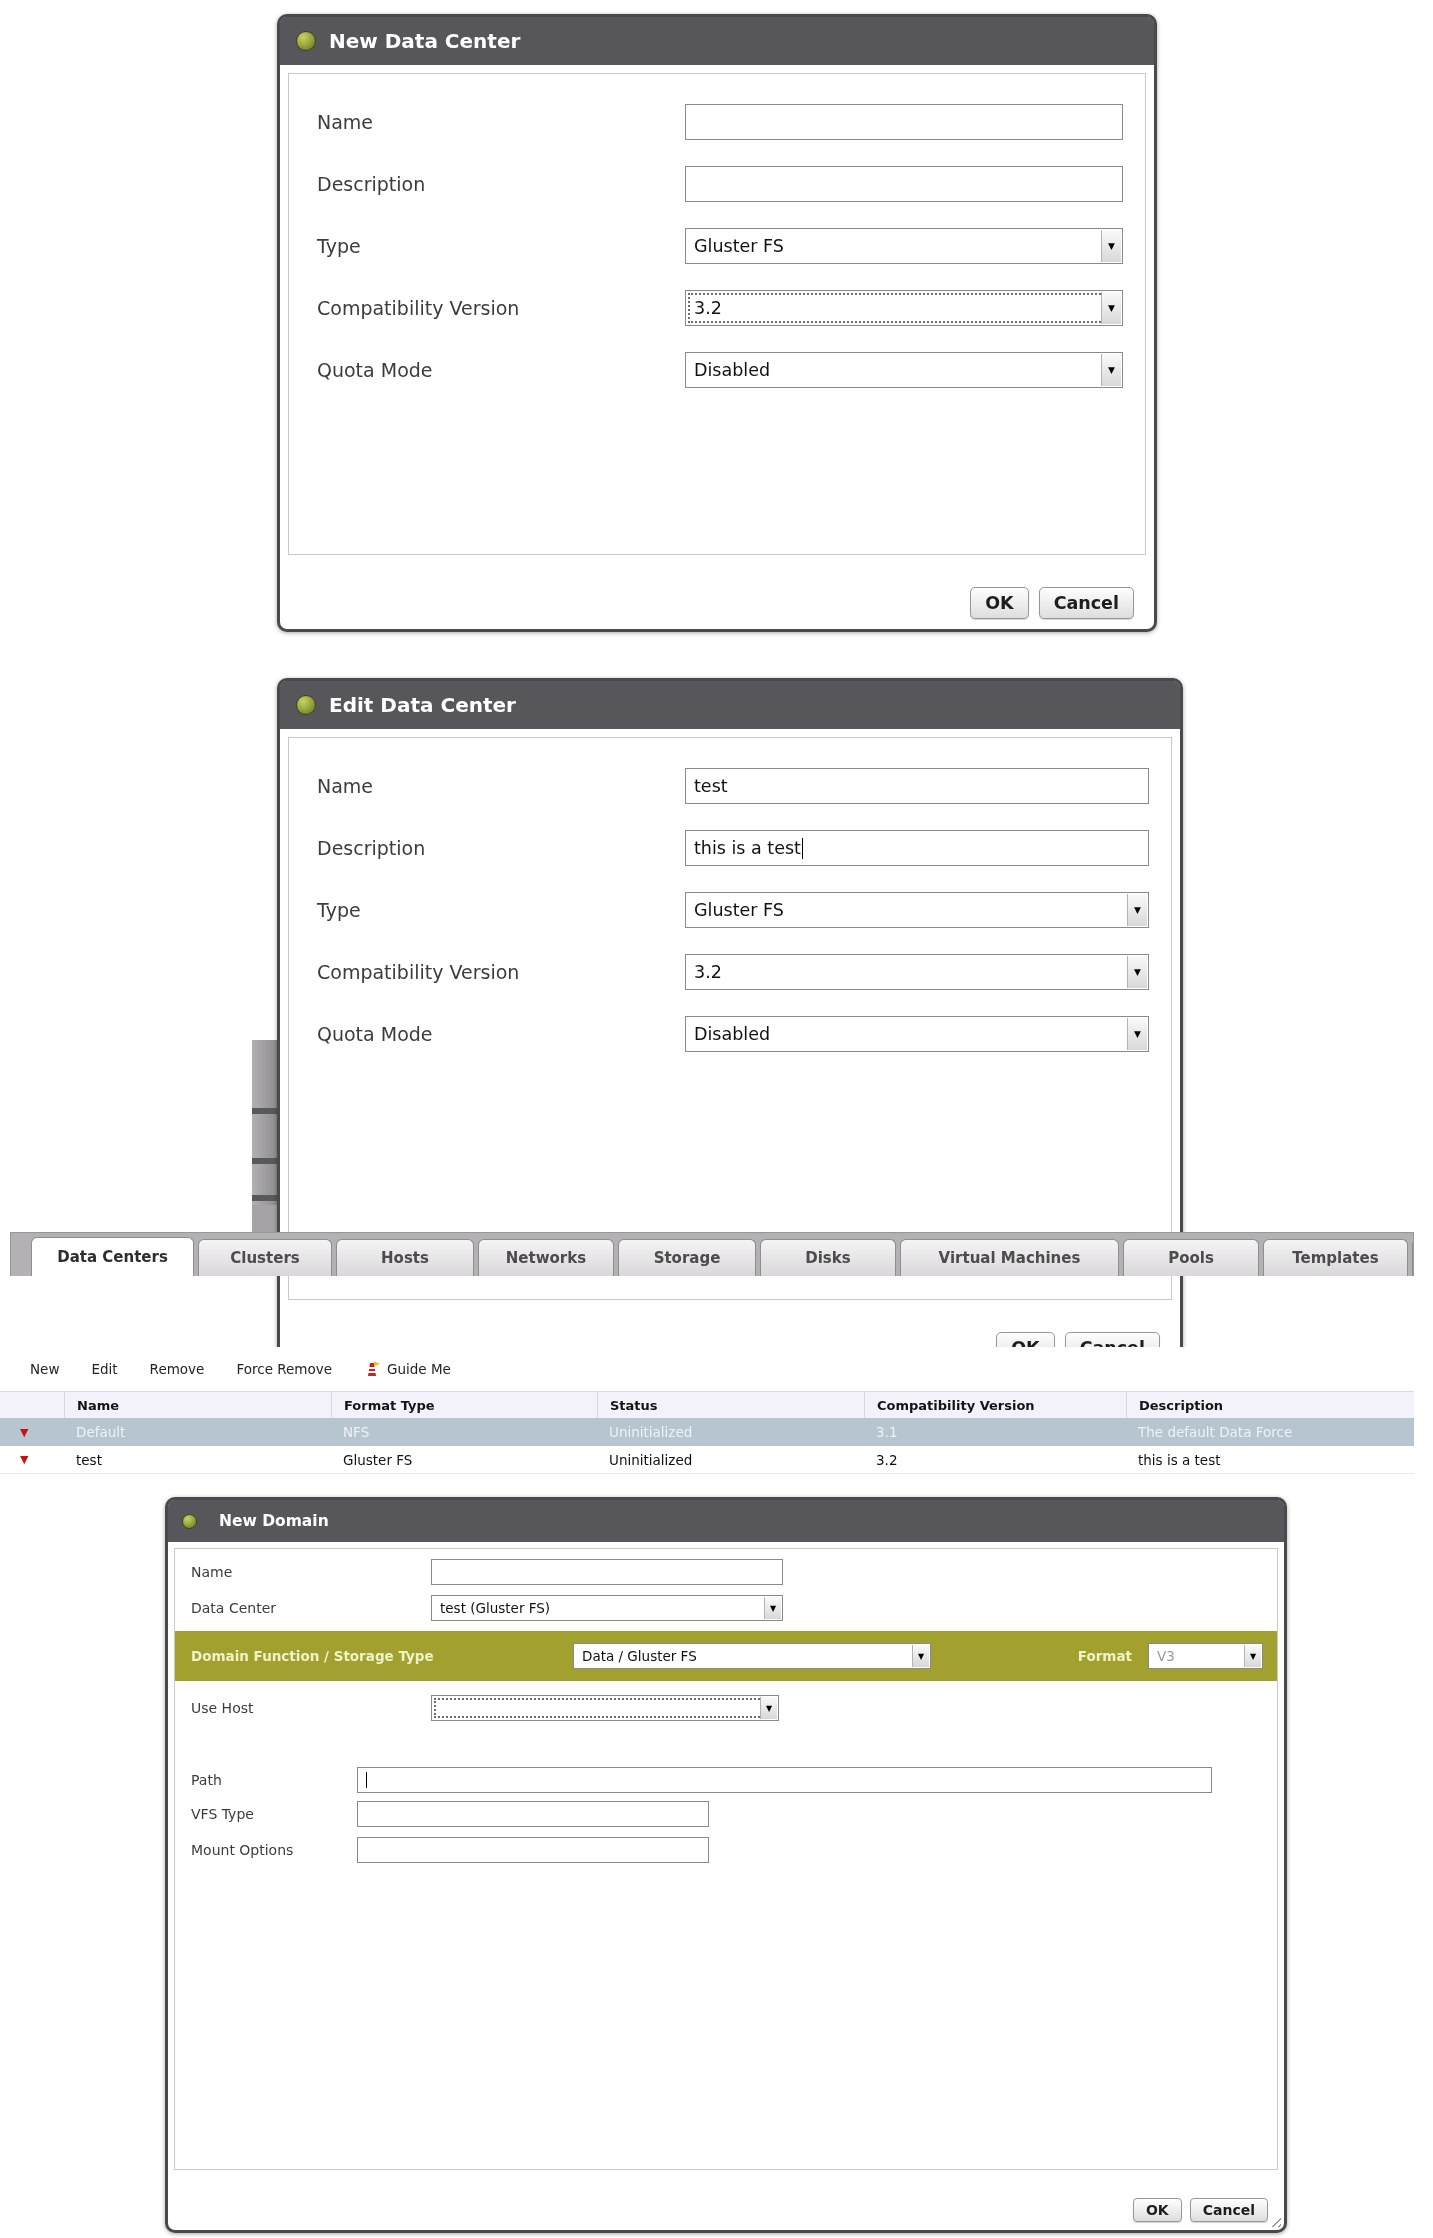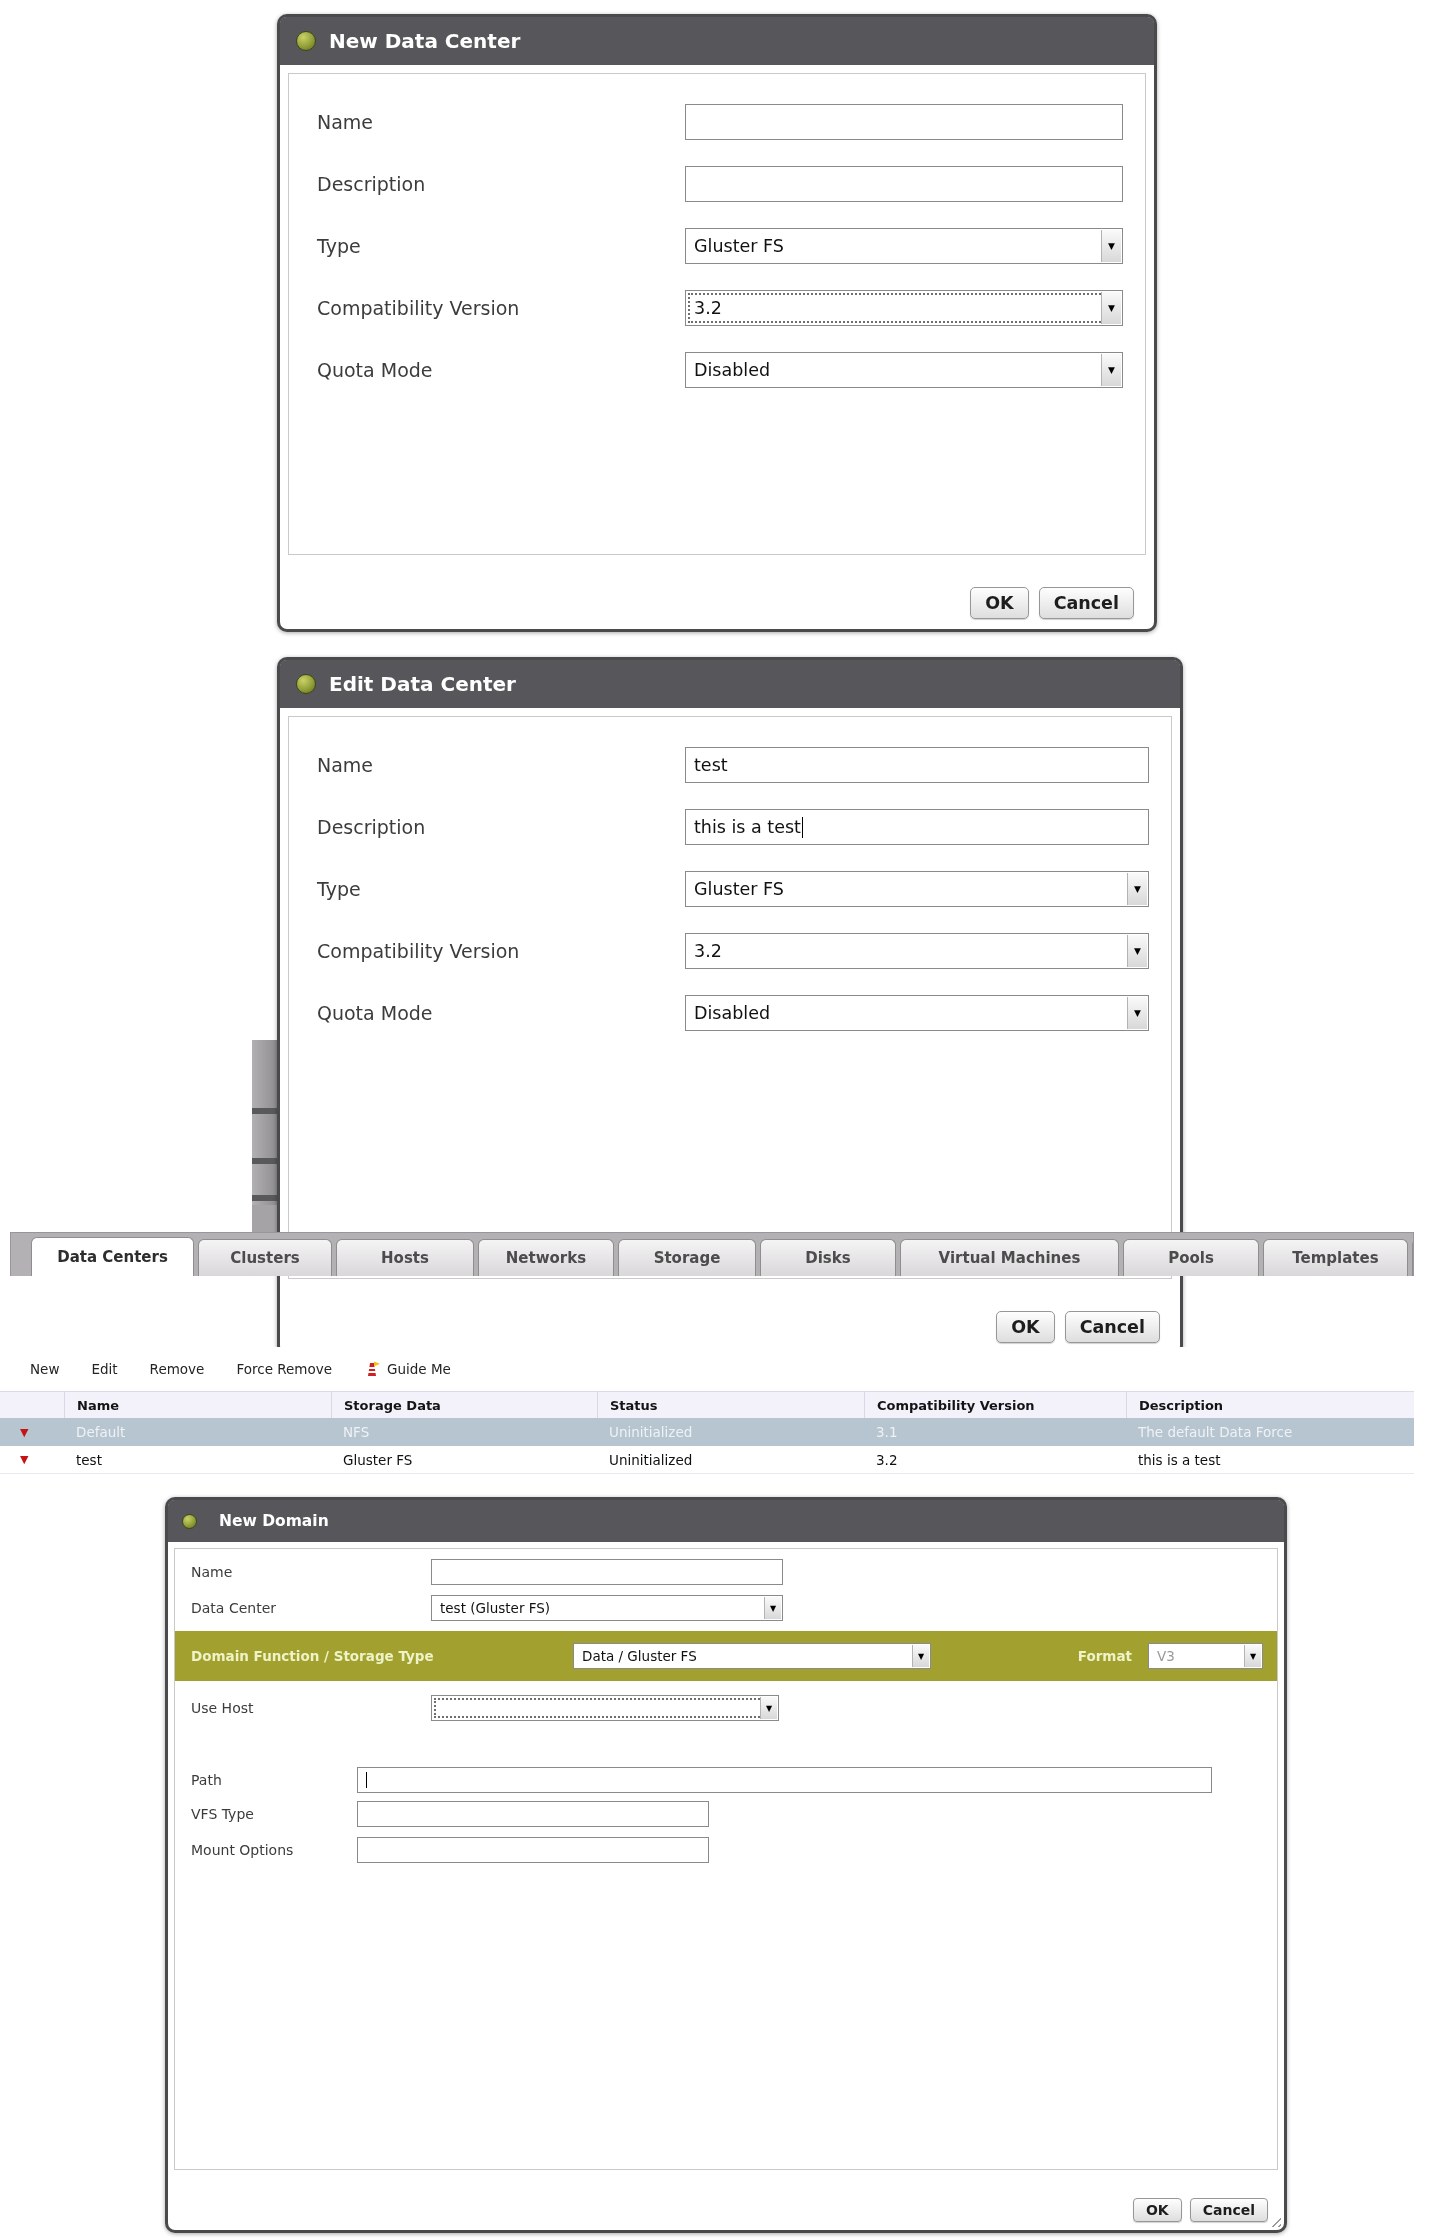--- a/index.html
+++ b/index.html
@@ -149,21 +149,21 @@
     <button class="btn">Cancel</button>
   </div>
 </div>
 
 <div class="bg-sliver">
   <div class="mark" style="top:68px"></div>
   <div class="mark" style="top:118px"></div>
   <div class="mark" style="top:155px"></div>
 </div>
 
-<div class="dialog dlg-lg" style="left:277px; top:657px; width:906px; height:699px;">
+<div class="dialog dlg-lg" style="left:277px; top:678px; width:906px; height:699px;">
   <div class="titlebar">
     <span class="sphere"></span>
     <span>Edit Data Center</span>
   </div>
   <div class="body">
     <div class="frow">
       <span class="flabel">Name</span>
       <input class="tinput" type="text" value="test" style="">
     </div>
     <div class="frow">
@@ -229,21 +229,21 @@
       <polygon points="10,0.5 16,2.8 10,5.5" fill="#f2c11d"></polygon>
     </svg>
     <span>Guide Me</span>
   </span>
 </div>
 
 <div class="table">
   <div class="thead">
     <div class="th first"></div>
     <div class="th">Name</div>
-    <div class="th">Storage Data</div>
+    <div class="th">Format Type</div>
     <div class="th">Status</div>
     <div class="th">Compatibility Version</div>
     <div class="th">Description</div>
   </div>
   <div class="trow selected">
     <div class="expander">▼</div>
     <div class="td">Default</div>
     <div class="td">NFS</div>
     <div class="td">Uninitialized</div>
     <div class="td">3.1</div>

